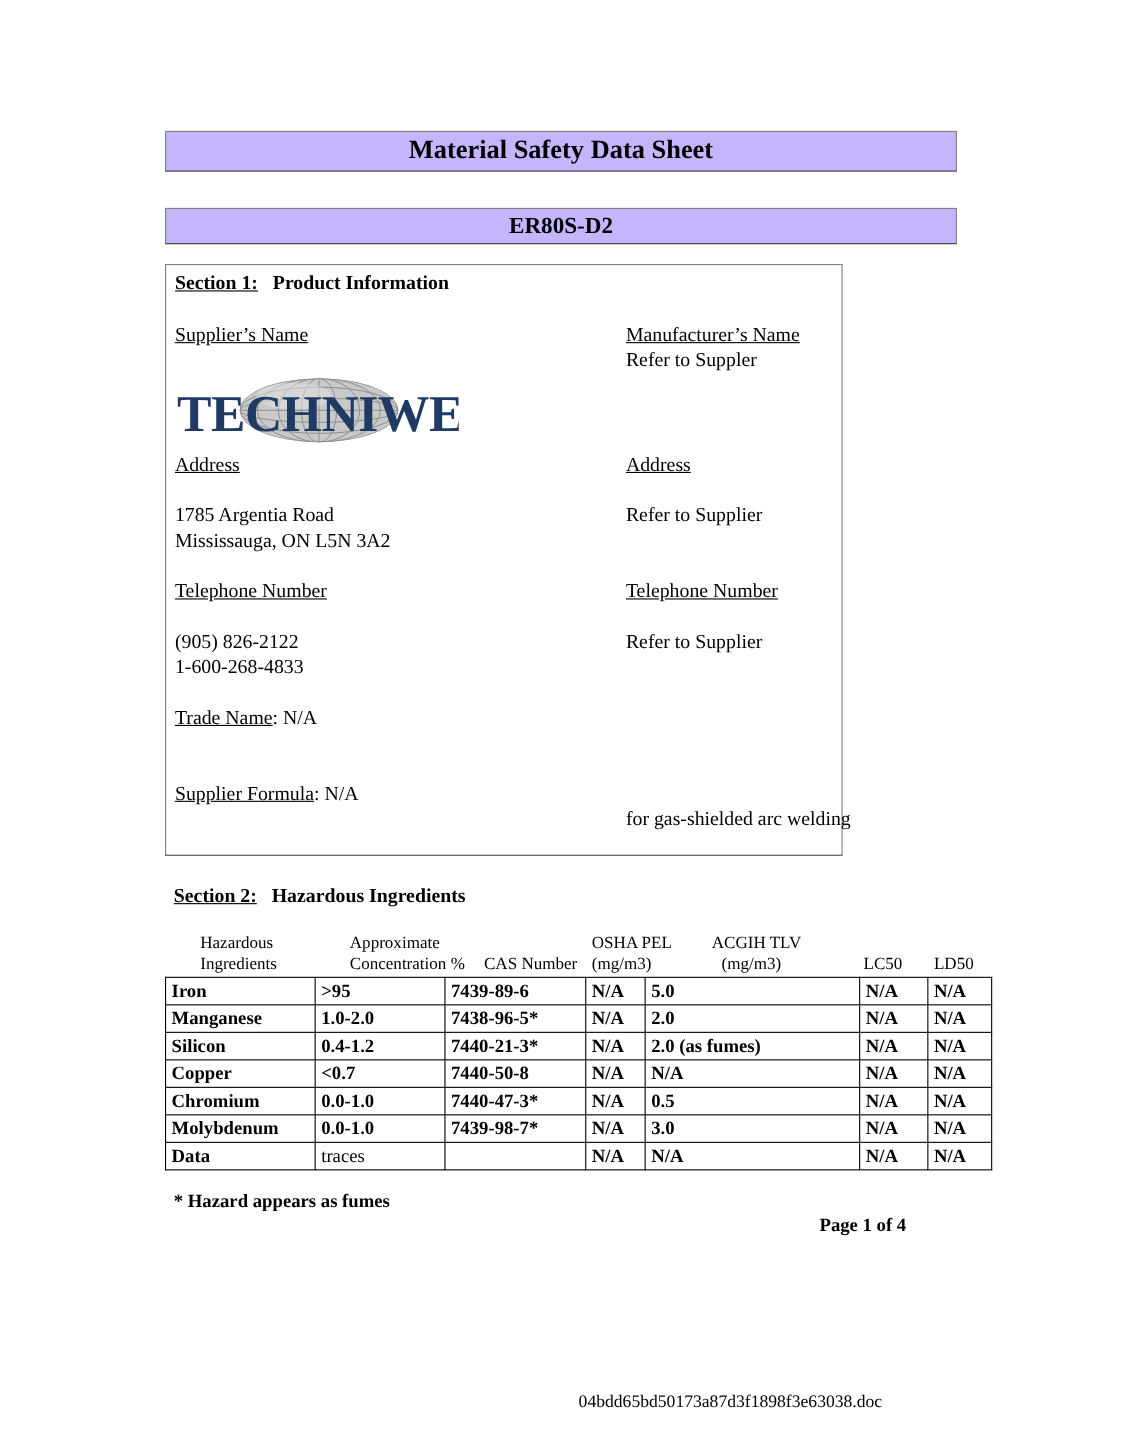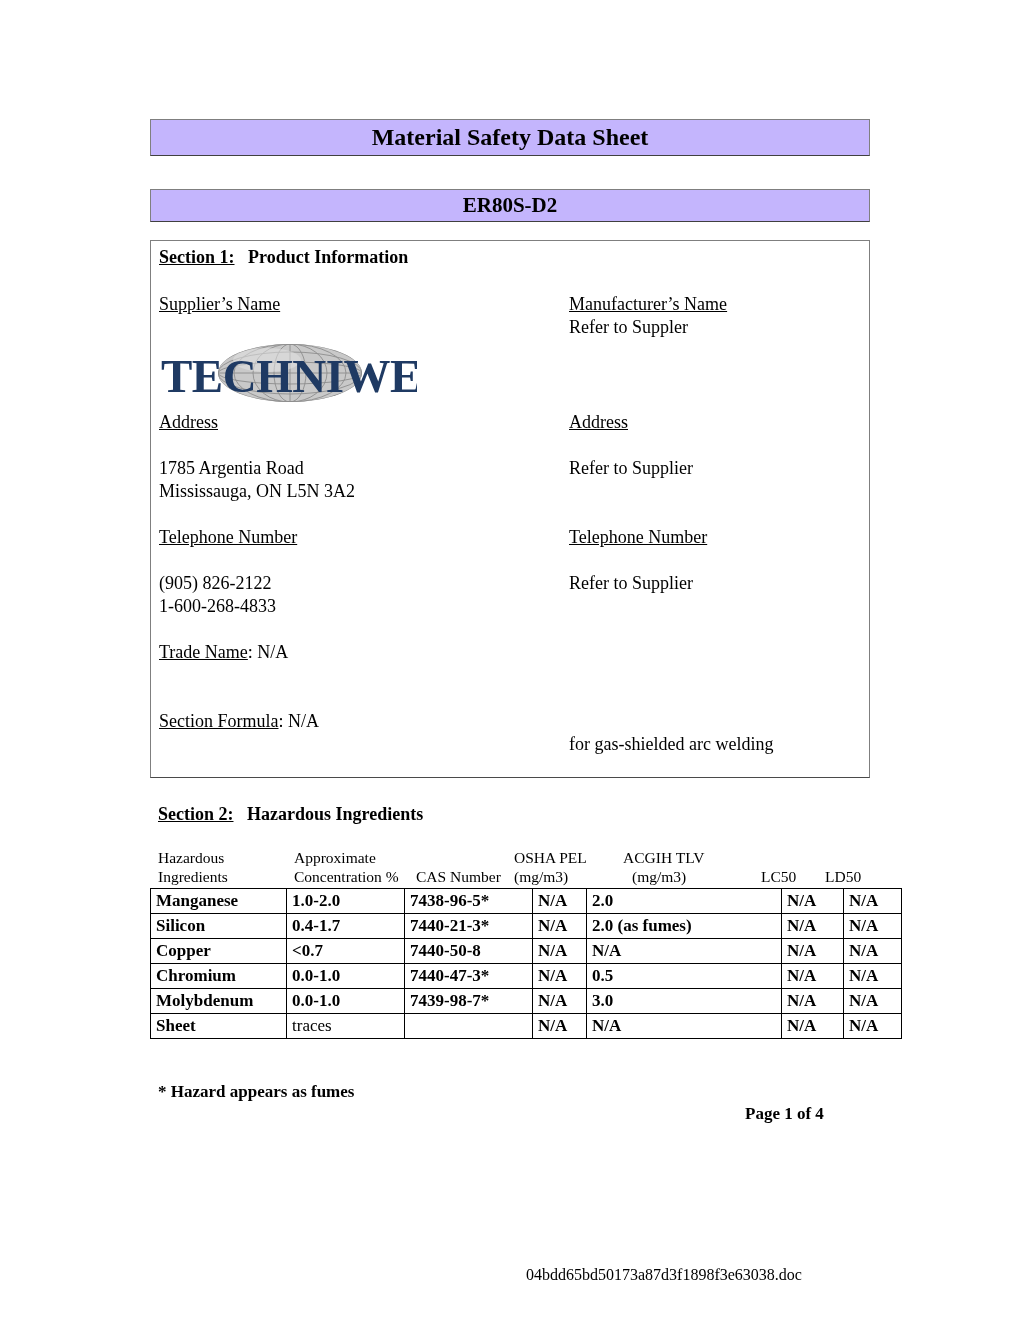--- a/index.html
+++ b/index.html
@@ -46,21 +46,21 @@
     height: 33px;
     line-height: 31px;
     font-size: 21px;
   }
 
   
   #section1-box {
     position: absolute;
     left: 150px;
     top: 240px;
-    width: 720px;
+    width: 616px;
     height: 538px;
     box-sizing: border-box;
     border: 1px solid #7f7f7f;
     border-bottom-color: #4a4a4a;
     background: #ffffff;
   }
 
   .sec-head {
     position: absolute;
     font-size: 18px;
@@ -99,20 +99,21 @@
     left: 150px;
     top: 848px;
     width: 730px;
     height: 38px;
     font-size: 15.5px;
     line-height: 19px;
   }
   #ingredients-header .hcell {
     position: absolute;
     white-space: nowrap;
+    margin-left: 24px;
   }
   #ingredients-header .l2 { top: 19px; }
 
   
   #ingredients-table {
     position: absolute;
     left: 150px;
     top: 888px;
     border-collapse: collapse;
     font-size: 17px;
@@ -218,21 +219,21 @@
 
     <div class="s1 ul" style="left:8px; top:285px;">Telephone Number</div>
     <div class="s1" style="left:8px; top:331px;">(905) 826-2122</div>
     <div class="s1" style="left:8px; top:354px;">1-600-268-4833</div>
 
     <div class="s1" style="left:8px; top:400px;">
       <span class="lbl-underline">Trade Name</span><span>: N/A</span>
     </div>
 
     <div class="s1" style="left:8px; top:469px;">
-      <span class="lbl-underline">Section Formula</span><span>:  N/A</span>
+      <span class="lbl-underline">Supplier Formula</span><span>:  N/A</span>
     </div>
 
     <div class="s1 ul" style="left:418px; top:52px;">Manufacturer’s Name</div>
     <div class="s1" style="left:418px; top:75px;">Refer to Suppler</div>
 
     <div class="s1 ul" style="left:418px; top:170px;">Address</div>
     <div class="s1" style="left:418px; top:216px;">Refer to Supplier</div>
 
     <div class="s1 ul" style="left:418px; top:285px;">Telephone Number</div>
     <div class="s1" style="left:418px; top:331px;">Refer to Supplier</div>
@@ -269,31 +270,40 @@
       <col class="col-name">
         <col class="col-conc">
         <col class="col-cas">
       <col class="col-osha">
         <col class="col-acgih">
         <col class="col-lc50">
         <col class="col-ld50">
     </colgroup>
     <tbody id="ingredients-tbody">
         <tr>
+          <td>Iron</td>
+          <td>&gt;95</td>
+          <td>7439-89-6</td>
+          <td>N/A</td>
+          <td>5.0</td>
+          <td>N/A</td>
+          <td>N/A</td>
+        </tr>
+        <tr>
           <td>Manganese</td>
           <td>1.0-2.0</td>
           <td>7438-96-5*</td>
           <td>N/A</td>
           <td>2.0</td>
           <td>N/A</td>
           <td>N/A</td>
         </tr>
         <tr>
           <td>Silicon</td>
-          <td>0.4-1.7</td>
+          <td>0.4-1.2</td>
           <td>7440-21-3*</td>
           <td>N/A</td>
           <td>2.0 (as fumes)</td>
           <td>N/A</td>
           <td>N/A</td>
         </tr>
         <tr>
           <td>Copper</td>
           <td>&lt;0.7</td>
           <td>7440-50-8</td>
@@ -314,21 +324,21 @@
         <tr>
           <td>Molybdenum</td>
           <td>0.0-1.0</td>
           <td>7439-98-7*</td>
           <td>N/A</td>
           <td>3.0</td>
           <td>N/A</td>
           <td>N/A</td>
         </tr>
         <tr>
-          <td>Sheet</td>
+          <td>Data</td>
           <td class="normal">traces</td>
           <td></td>
           <td>N/A</td>
           <td>N/A</td>
           <td>N/A</td>
           <td>N/A</td>
         </tr>
       </tbody>
   </table>
 

